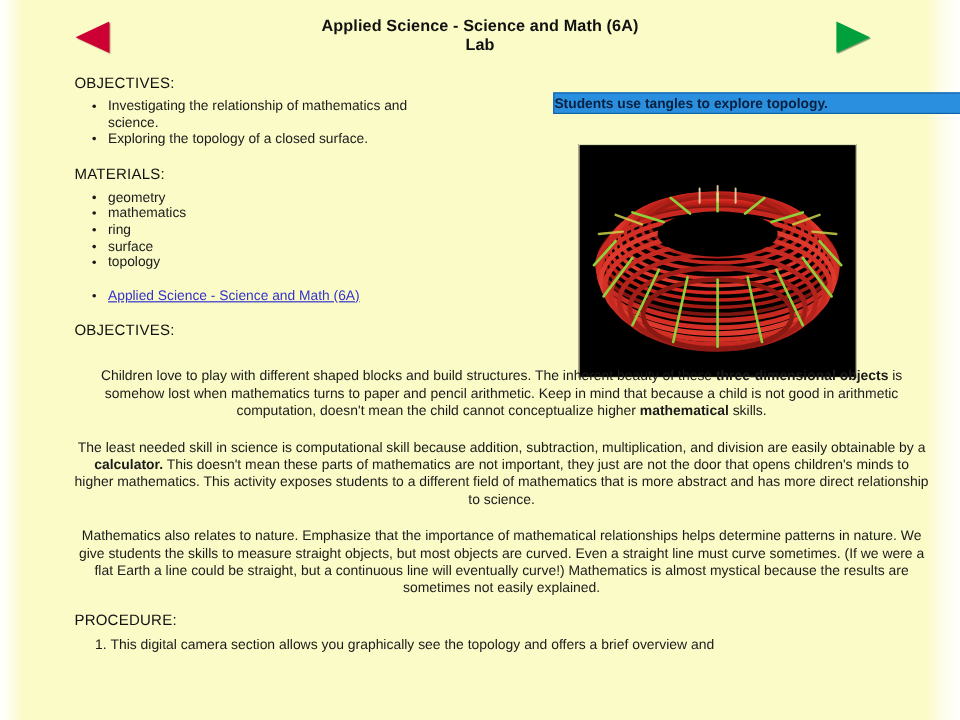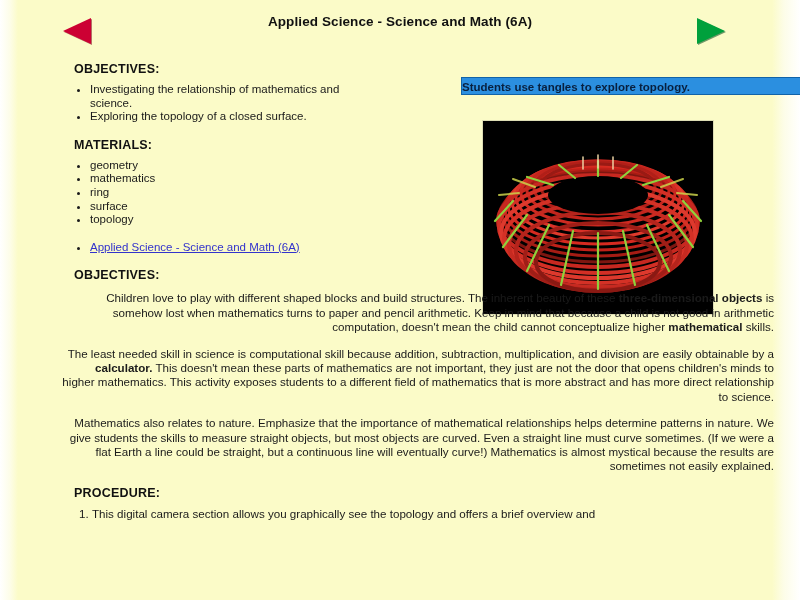--- a/index.html
+++ b/index.html
@@ -68,23 +68,23 @@
   }
 
   
   .content {
     position: relative;
     padding: 0 26px 0 62px;
   }
 
   h2.section {
     font-size: 12.5px;
-    font-weight: bold;
+    font-weight: normal;
     color: #111111;
-    margin: 0 0 7px 12px;
+    margin: 0 0 7px 0;
     letter-spacing: .2px;
   }
 
   ul.bullets {
     margin: 0 0 14px 0;
     padding-left: 28px;
     list-style-type: disc;
   }
   ul.bullets li {
     font-size: 11.5px;
@@ -128,24 +128,24 @@
     overflow: hidden;
   }
   .photo-wrap svg { display: block; }
 
   
   .prose {
     clear: both;
     padding-top: 2px;
   }
   .prose p {
-    margin: 0 0 12px 0;
+    margin: 16px 0 12px 0;
     font-size: 11.6px;
     line-height: 14.4px;
-    text-align: right;
+    text-align: center;
     color: #1a1a1a;
   }
   .prose p b { font-weight: bold; }
 
   .procedure-head { margin-top: 4px; }
 
   ol.steps {
     margin: 4px 0 0 0;
     padding-left: 30px;
   }
@@ -158,20 +158,21 @@
 </head>
 <body>
 
 <div class="page">
 
   <div class="header">
     <div class="nav-arrow prev"></div>
     <div class="nav-arrow next"></div>
     <div class="title-block">
       <div>Applied Science - Science and Math (6A)</div>
+      <div>Lab</div>
     </div>
   </div>
 
   <div class="figure">
     <div class="caption-bar">Students use tangles to explore topology.</div>
 
     <div class="photo-wrap">
       <svg width="230" height="193" viewBox="0 0 230 193">
         <rect x="0" y="0" width="230" height="193" fill="#000000"></rect>
         <defs>

